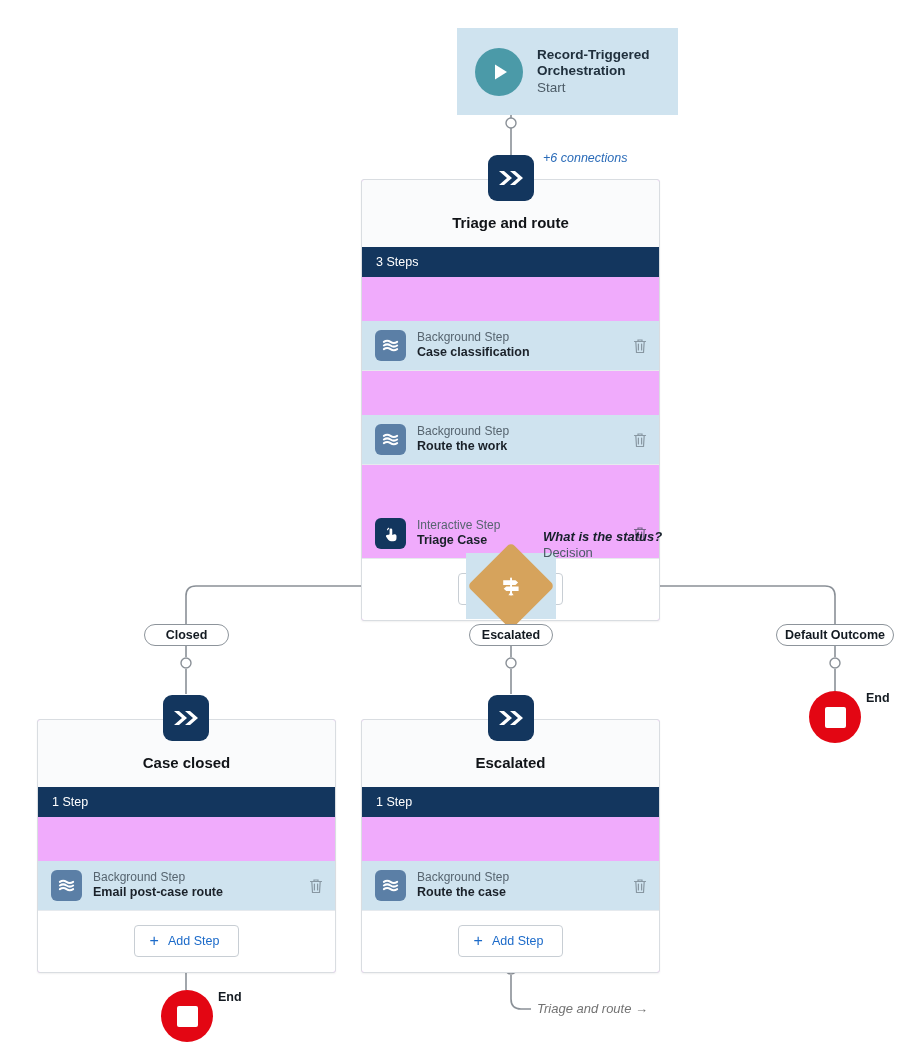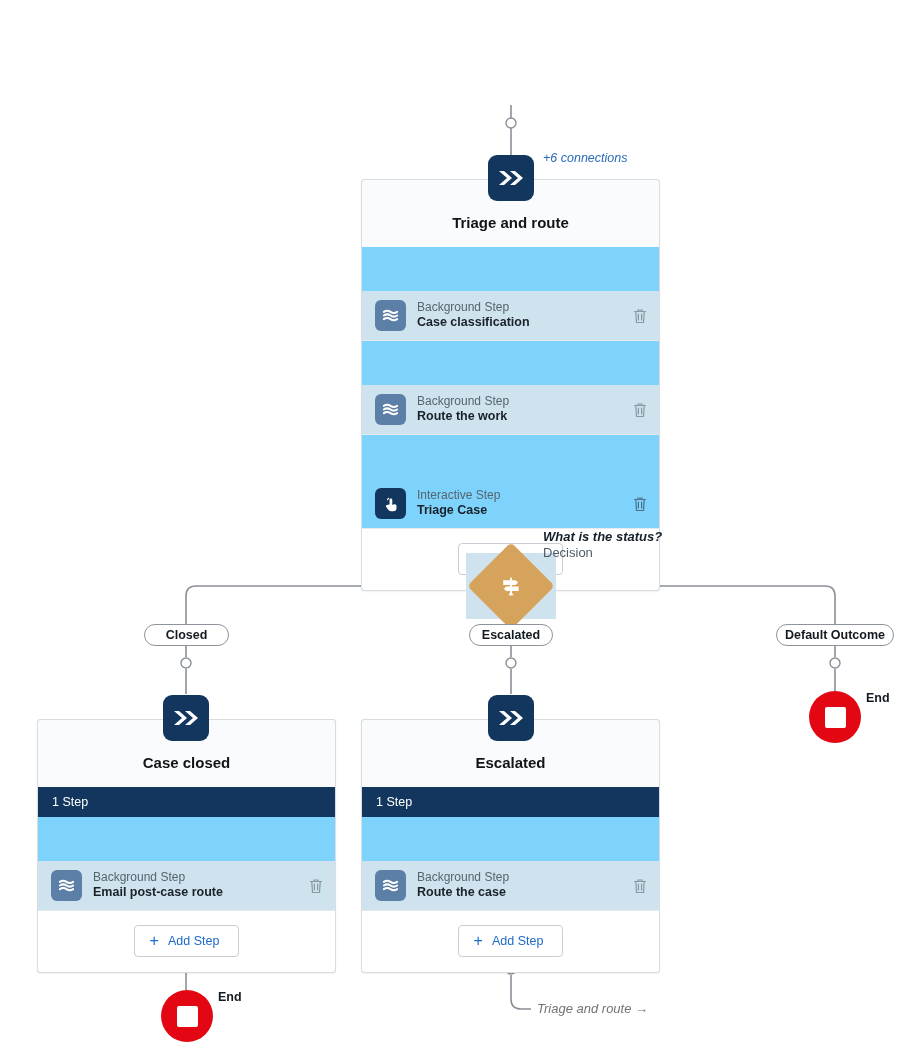--- a/index.html
+++ b/index.html
@@ -55,21 +55,21 @@
     position: absolute;
     font-size: 13px;
     font-style: italic;
     color: #737373;
     white-space: nowrap;
   }
 
   
   .card {
     position: absolute;
-    background: #7dd3fc;
+    background: #f0abfc;
     border: 1px solid #d9dde1;
     border-radius: 3px;
     box-shadow: 0 1px 2px rgba(0,0,0,.06);
     overflow: hidden;
   }
   .card-title {
     text-align: center;
     font-size: 15px;
     font-weight: bold;
     color: #111418;
@@ -207,20 +207,31 @@
       <circle cx="511" cy="123" r="5"></circle>
       <circle cx="511" cy="529" r="5"></circle>
       <circle cx="186" cy="663" r="5"></circle>
       <circle cx="511" cy="663" r="5"></circle>
       <circle cx="835" cy="663" r="5"></circle>
       <circle cx="186" cy="962.5" r="5.5"></circle>
       <circle cx="511" cy="968.5" r="5.5"></circle>
     </g>
   </svg>
 
+  <div class="start-node" style="left:457px; top:28px; width:221px; height:87px;">
+    <div class="play-circle">
+      <svg width="26" height="26" viewBox="0 0 26 26" aria-hidden="true">
+        <path d="M9 5.5 L21 13 L9 20.5 Z" fill="#ffffff"></path>
+      </svg>
+    </div>
+    <div class="start-text">
+      <div class="start-title">Record-Triggered Orchestration</div>
+      <div class="start-sub">Start</div>
+    </div>
+  </div>
 
   <div class="chev-badge" style="left:488px; top:155px;">
     <svg width="30" height="20" viewBox="0 0 30 20" aria-hidden="true">
       <path d="M3 3 L11 10 L3 17 L8 17 L16 10 L8 3 Z" fill="#ffffff"></path>
       <path d="M14 3 L22 10 L14 17 L19 17 L27 10 L19 3 Z" fill="#ffffff"></path>
     </svg>
   </div>
   <div class="chev-badge" style="left:163px; top:695px;">
     <svg width="30" height="20" viewBox="0 0 30 20" aria-hidden="true">
       <path d="M3 3 L11 10 L3 17 L8 17 L16 10 L8 3 Z" fill="#ffffff"></path>
@@ -231,20 +242,21 @@
     <svg width="30" height="20" viewBox="0 0 30 20" aria-hidden="true">
       <path d="M3 3 L11 10 L3 17 L8 17 L16 10 L8 3 Z" fill="#ffffff"></path>
       <path d="M14 3 L22 10 L14 17 L19 17 L27 10 L19 3 Z" fill="#ffffff"></path>
     </svg>
   </div>
 
   <div class="conn-link" style="left:543px; top:151px;">+6 connections</div>
 
   <div class="card" style="left:361px; top:179px; width:299px;">
     <div class="card-title" style="padding:34px 12px 16px;">Triage and route</div>
+    <div class="steps-bar">3 Steps</div>
 
     <div class="step-row hl">
       <div class="step-icon bg">
         <svg width="19" height="19" viewBox="0 0 20 20" aria-hidden="true">
           <g fill="none" stroke="#ffffff" stroke-width="2.1" stroke-linecap="round">
             <path d="M3 6.2 q3.5 -2.4 7 0 q3.5 2.4 7 0"></path>
             <path d="M3 10 q3.5 -2.4 7 0 q3.5 2.4 7 0"></path>
             <path d="M3 13.8 q3.5 -2.4 7 0 q3.5 2.4 7 0"></path>
           </g>
         </svg>

